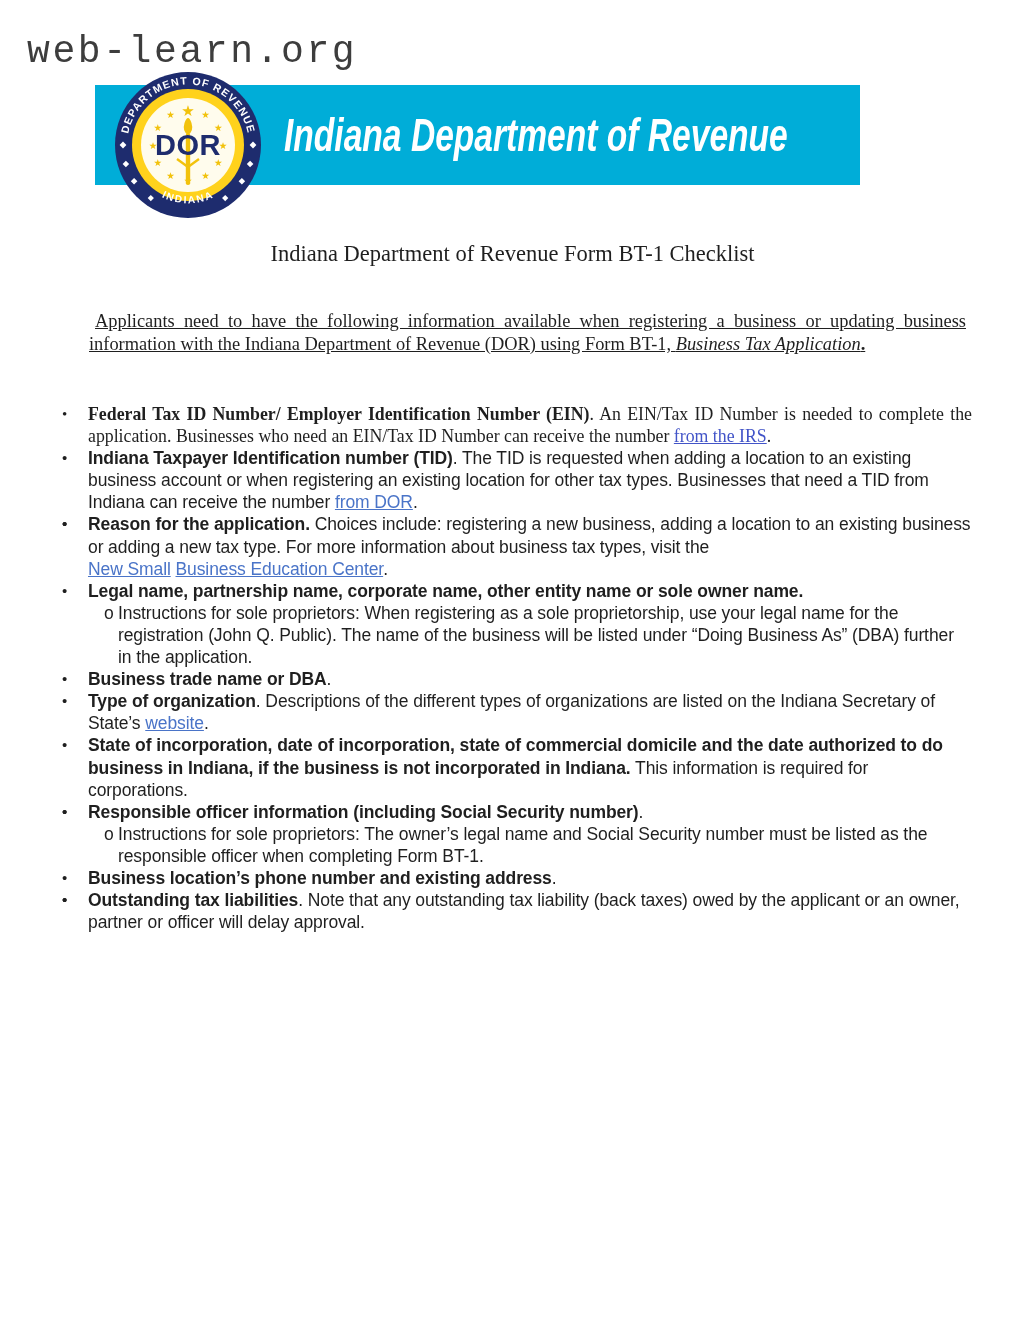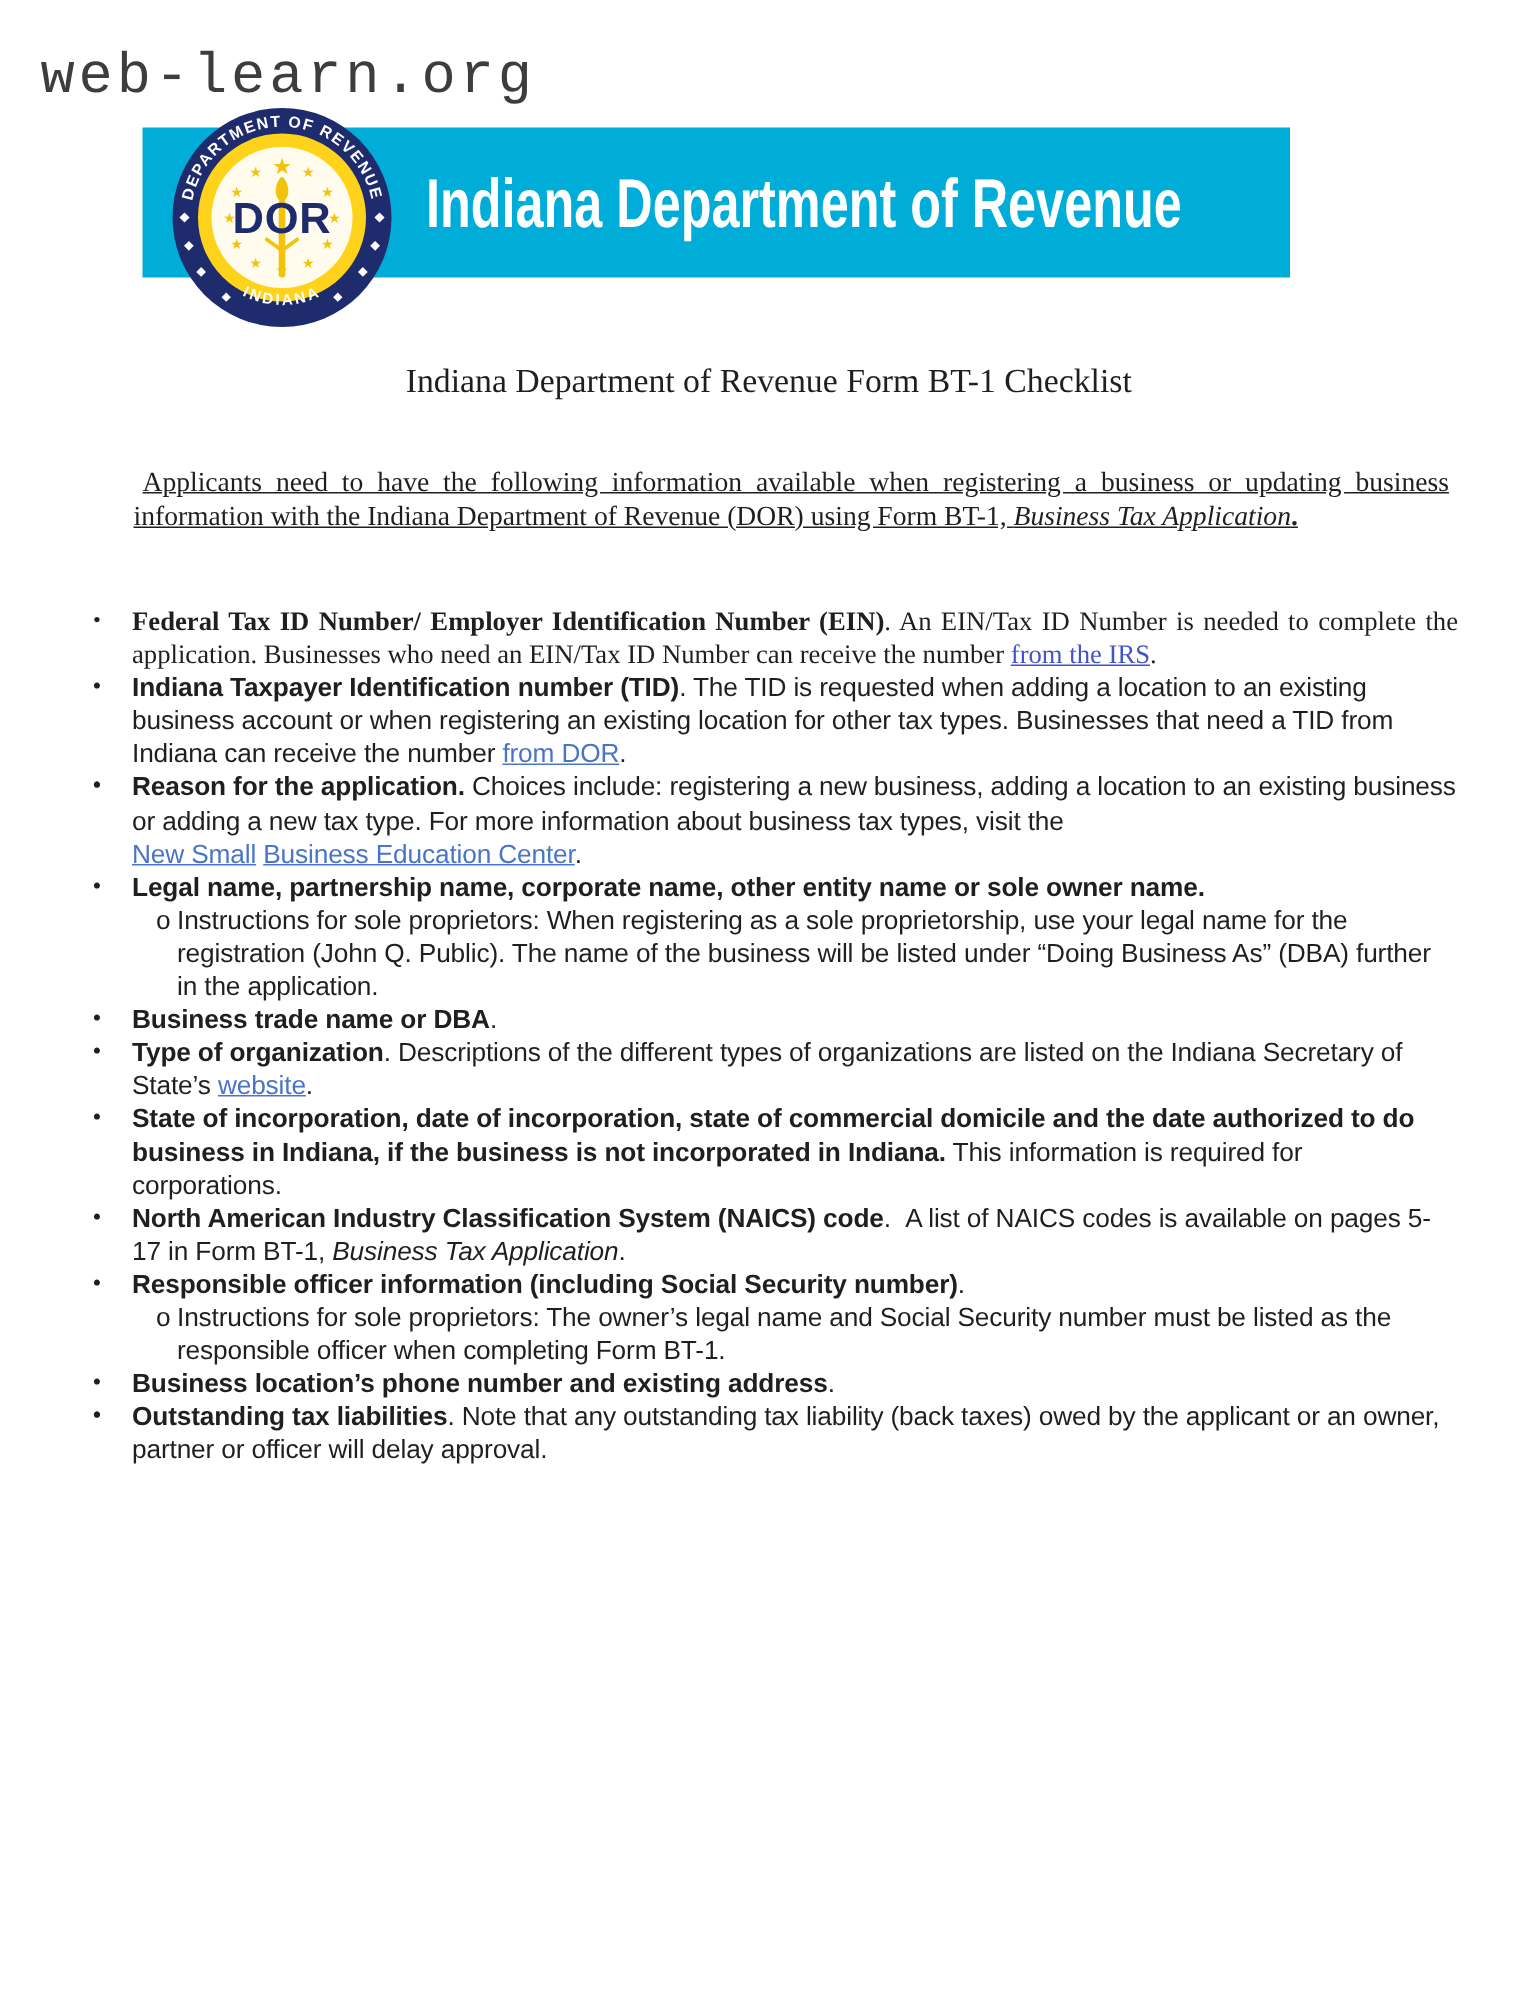--- a/index.html
+++ b/index.html
@@ -4,21 +4,21 @@
 <style>
   html,body{margin:0;padding:0;background:#ffffff;}
   body{width:1025px;height:1327px;position:relative;overflow:hidden;
        font-family:"Liberation Sans",sans-serif;-webkit-font-smoothing:antialiased;}
 
   .watermark{position:absolute;left:27px;top:30px;
     font-family:"Liberation Mono",monospace;font-size:38px;letter-spacing:2.6px;
     color:var(--watermark-text);white-space:nowrap;}
 
   .banner{position:absolute;left:95px;top:85px;width:765px;height:100px;
-    background:var(--banner-bg);}
+    background:var(--banner-bg);font-style:italic;}
   .banner-title{position:absolute;left:189px;top:0;height:100px;display:flex;align-items:center;
     font-family:"Liberation Sans",sans-serif;font-weight:bold;font-size:46px;
     color:var(--banner-text);white-space:nowrap;
     transform:scaleX(0.73);transform-origin:left center;letter-spacing:0;}
 
   .seal{position:absolute;left:114px;top:71px;width:148px;height:148px;}
   .seal text{font-family:"Liberation Sans",sans-serif;}
 
   .doc-title{position:absolute;left:0;top:240px;width:1025px;margin:0;text-align:center;
     font-family:"Liberation Serif",serif;font-weight:normal;
@@ -110,18 +110,18 @@
 
 <div class="checklist">
     <div class="item serif"><span class="marker">•</span><span><span class="b">Federal Tax ID Number/ Employer Identification Number (EIN)</span><span class="">. An EIN/Tax ID Number is needed to complete the application. Businesses who need an EIN/Tax ID Number can receive the number </span><a class="link">from the IRS</a><span class="">.</span></span></div>
     <div class="item sans"><span class="marker">•</span><span><span class="b">Indiana Taxpayer Identification number (TID)</span><span class="">. The TID is requested when adding a location to an existing business account or when registering an existing location for other tax types. Businesses that need a TID from Indiana can receive the number </span><a class="link">from DOR</a><span class="">.</span></span></div>
     <div class="item sans"><span class="marker">•</span></div>
     <div class="item sans"><span class="marker">•</span><span><span class="b">Reason for the application.</span><span class=""> Choices include: registering a new business, adding a location to an existing business or adding a new tax type. For more information about business tax types, visit the </span><span class="nowrap"><a class="link">New Small</a> <a class="link">Business Education Center</a></span><span class="">.</span></span></div>
     <div class="item sans"><span class="marker">•</span><span><span class="b">Legal name, partnership name, corporate name, other entity name or sole owner name.</span></span><div class="sub"><span class="marker2">o</span><span><span class="">Instructions for sole proprietors: When registering as a sole proprietorship, use your legal name for the registration (John Q. Public). The name of the business will be listed under “Doing Business As” (DBA) further in the application.</span></span></div></div>
     <div class="item sans"><span class="marker">•</span><span><span class="b">Business trade name or DBA</span><span class="">.</span></span></div>
     <div class="item sans"><span class="marker">•</span><span><span class="b">Type of organization</span><span class="">. Descriptions of the different types of organizations are listed on the Indiana Secretary of State’s </span><a class="link">website</a><span class="">.</span></span></div>
     <div class="item sans"><span class="marker">•</span><span><span class="b">State of incorporation, date of incorporation, state of commercial domicile and the date authorized to do business in Indiana, if the business is not incorporated in Indiana.</span><span class=""> This information is required for corporations.</span></span></div>
-    <div class="item sans"><span class="marker">•</span><span><span class="b">North American Industry Classification System (NAICS) code</span><span class="">. &nbsp;A list of NAICS codes is available on pages 5-17 in Form BT-1, </span><span class="i">Business Tax Application</span><span class="">.</span></span></div>
+    <div class="item sans"><span class="marker">•</span></div>
     <div class="item sans"><span class="marker">•</span><span><span class="b">Responsible officer information (including Social Security number)</span><span class="">.</span></span><div class="sub"><span class="marker2">o</span><span><span class="">Instructions for sole proprietors: The owner’s legal name and Social Security number must be listed as the responsible officer when completing Form BT-1.</span></span></div></div>
     <div class="item sans"><span class="marker">•</span><span><span class="b">Business location’s phone number and existing address</span><span class="">.</span></span></div>
     <div class="item sans"><span class="marker">•</span></div>
     <div class="item sans"><span class="marker">•</span><span><span class="b">Outstanding tax liabilities</span><span class="">. Note that any outstanding tax liability (back taxes) owed by the applicant or an owner, partner or officer will delay approval.</span></span></div>
   </div>
 
 </body></html>

